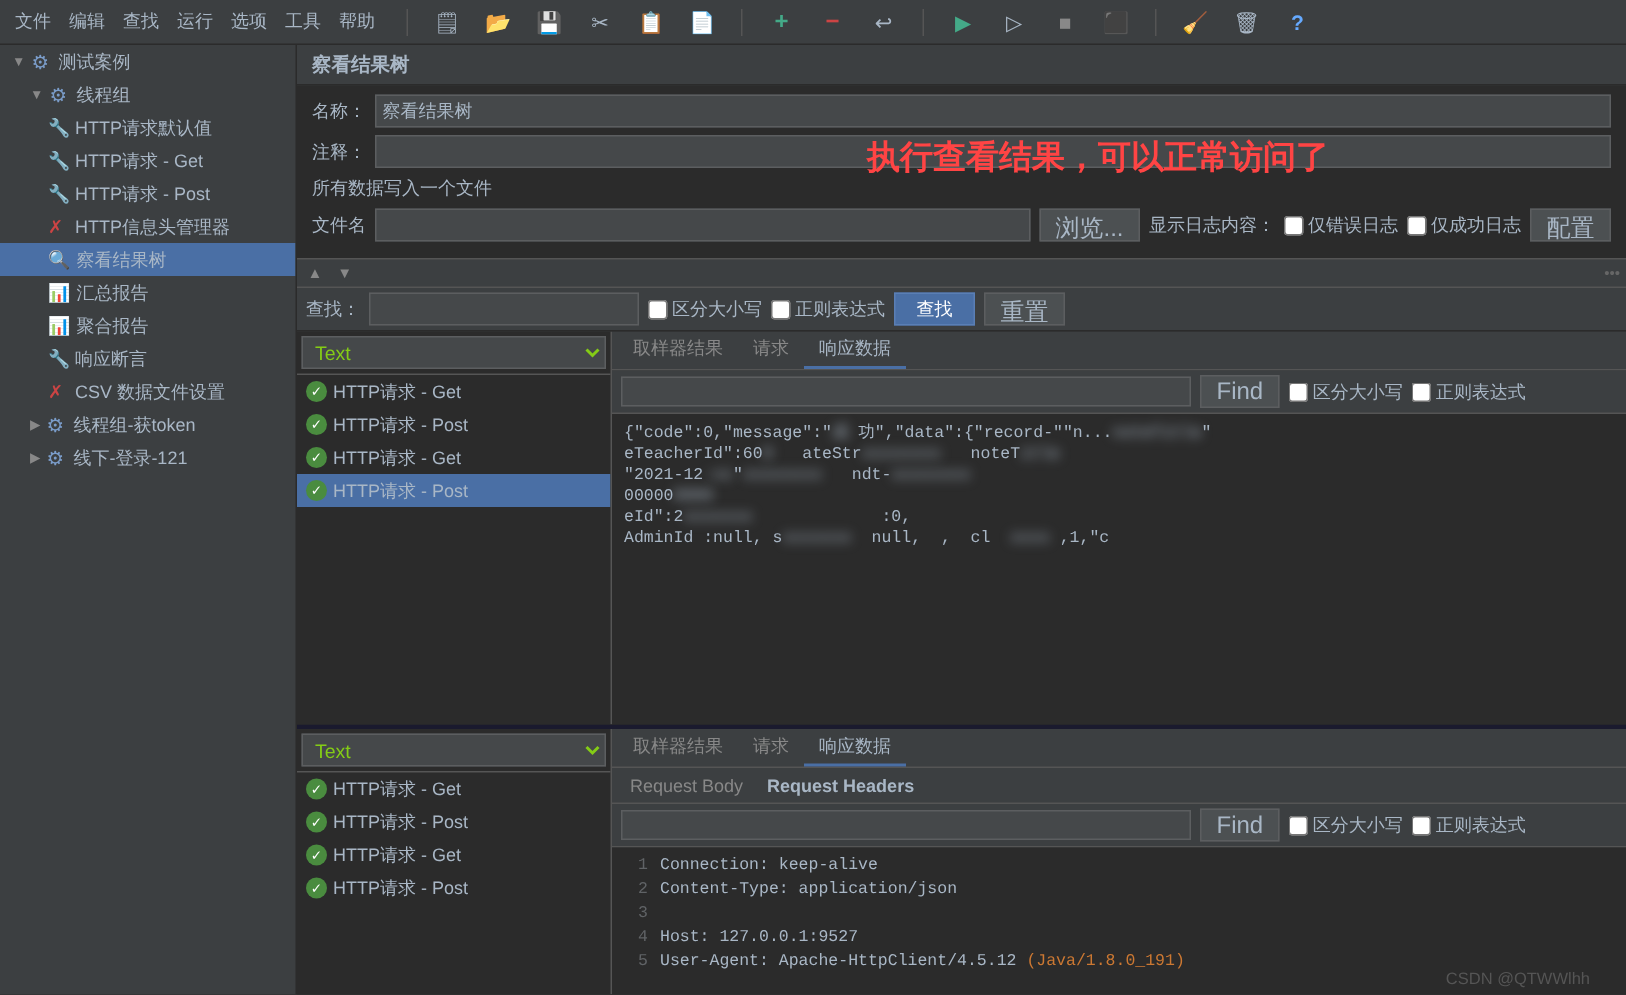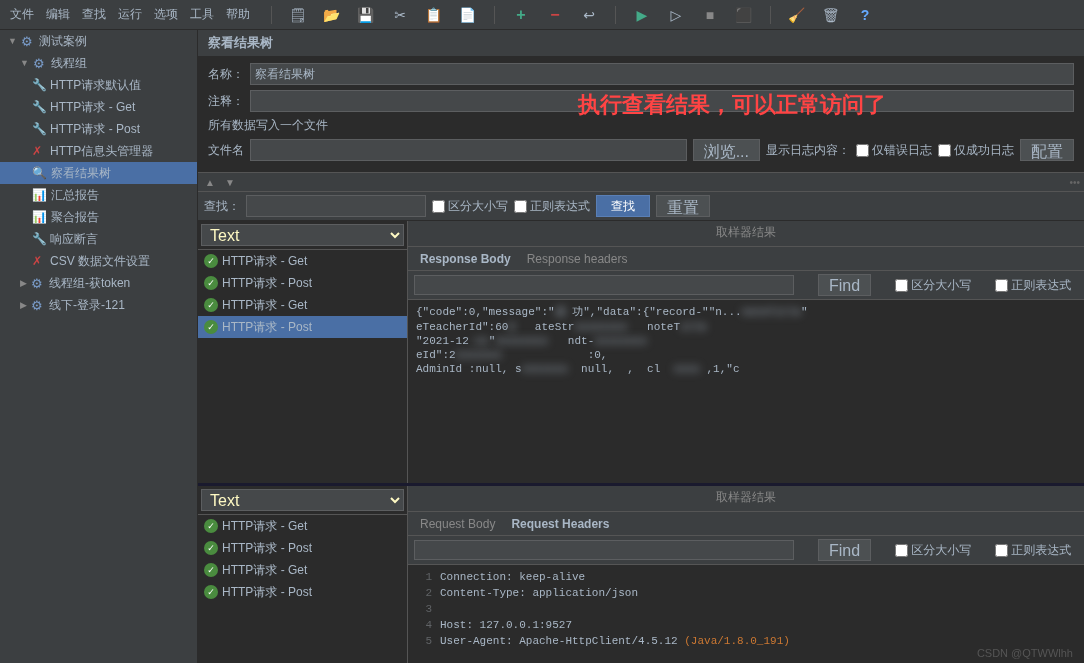--- a/index.html
+++ b/index.html
@@ -242,22 +242,22 @@
     }
 
     .type-selector {
       padding: 3px;
       border-bottom: 1px solid #555;
     }
     .type-select {
       width: 100%;
       background: #45484a;
       border: 1px solid #5c5e60;
-      color: #fef9c3;
-      font-size: 16px;
+      color: #84cc16;
+      font-size: 13px;
       height: 22px;
       padding: 0 4px;
     }
 
     .request-list {
       flex: 1;
       overflow-y: auto;
     }
     .request-item {
       padding: 3px 6px;
@@ -277,21 +277,20 @@
       min-width: 0;
     }
 
     .tab-bar {
       display: flex;
       align-items: center;
       background: #3c3f41;
       border-bottom: 1px solid #555;
       padding: 0 4px;
       height: 26px;
-      flex-direction: column;
     }
     .tab {
       padding: 3px 10px;
       cursor: pointer;
       font-size: 12px;
       color: #888;
       border-bottom: 2px solid transparent;
       white-space: nowrap;
     }
     .tab.active {
@@ -312,21 +311,21 @@
       cursor: pointer;
       font-size: 12px;
       color: #888;
     }
     .sub-tab.active { color: #a9b7c6; font-weight: bold; }
 
     .response-search {
       padding: 3px 6px;
       display: flex;
       align-items: center;
-      gap: 24px;
+      gap: 6px;
       background: #3c3f41;
       border-bottom: 1px solid #555;
     }
     .response-input {
       flex: 1;
       height: 20px;
       background: #45484a;
       border: 1px solid #5c5e60;
       color: #a9b7c6;
       padding: 0 4px;
@@ -407,21 +406,21 @@
       text-align: right;
       user-select: none;
       flex-shrink: 0;
     }
     .line-content { color: #a9b7c6; }
 
     
     .watermark {
       position: absolute;
       bottom: 4px;
-      right: 11px;
+      right: 24px;
       color: #555;
       font-size: 11px;
       z-index: 5;
     }
 
     .blurred-text {
       filter: blur(4px);
       display: inline;
     }
   </style>
@@ -607,24 +606,20 @@
             </div>
           </div>
         </div>
 
         <div class="results-right">
           <div class="tab-bar">
             <span class="tab">取样器结果</span>
             <span class="tab">请求</span>
             <span class="tab active">响应数据</span>
           </div>
-          <div class="sub-tab-bar">
-            <span class="sub-tab active">Response Body</span>
-            <span class="sub-tab">Response headers</span>
-          </div>
           <div class="response-search">
             <input class="response-input" style="">
             <button class="btn-small">Find</button>
             <label class="checkbox-label">
               <input type="checkbox" style="">
               <span>区分大小写</span>
             </label>
             <label class="checkbox-label">
               <input type="checkbox" style="">
               <span>正则表达式</span>
@@ -633,20 +628,21 @@
           <div class="response-content">
             <div style="color:#a9b7c6; font-size:11px;">
               {"code":0,"message":"<span class="blurred-text">成</span> 功","data":{"record-""n...<span class="blurred-text">noteTitle</span>"
             </div>
             <div style="color:#a9b7c6; font-size:11px; margin-top:2px;">
               eTeacherId":60<span class="blurred-text">0</span> &nbsp; ateStr<span class="blurred-text">xxxxxxxx</span> &nbsp; noteT<span class="blurred-text">itle</span>
             </div>
             <div style="color:#a9b7c6; font-size:11px; margin-top:2px;">
               "2021-12<span class="blurred-text">-xx</span>"<span class="blurred-text">xxxxxxxx</span>&nbsp;&nbsp;&nbsp;ndt-<span class="blurred-text">xxxxxxxx</span>
             </div>
+            <div style="color:#a9b7c6; font-size:11px; margin-top:2px;">00000<span class="blurred-text">0000</span></div>
             <div style="color:#a9b7c6; font-size:11px; margin-top:2px;">eId":2<span class="blurred-text">xxxxxxx</span>&nbsp;&nbsp;&nbsp;&nbsp;&nbsp;&nbsp;&nbsp;&nbsp;&nbsp;&nbsp;&nbsp;&nbsp;&nbsp;:0,</div>
             <div style="color:#a9b7c6; font-size:11px; margin-top:2px;">AdminId :null, s<span class="blurred-text">xxxxxxx</span>&nbsp;&nbsp;null,&nbsp;&nbsp;,&nbsp;&nbsp;cl&nbsp;&nbsp;<span class="blurred-text">xxxx</span>&nbsp;,1,"c</div>
           </div>
         </div>
       </div>
     </div>
 
     <div class="bottom-panel">
       <div class="bottom-results">
 

